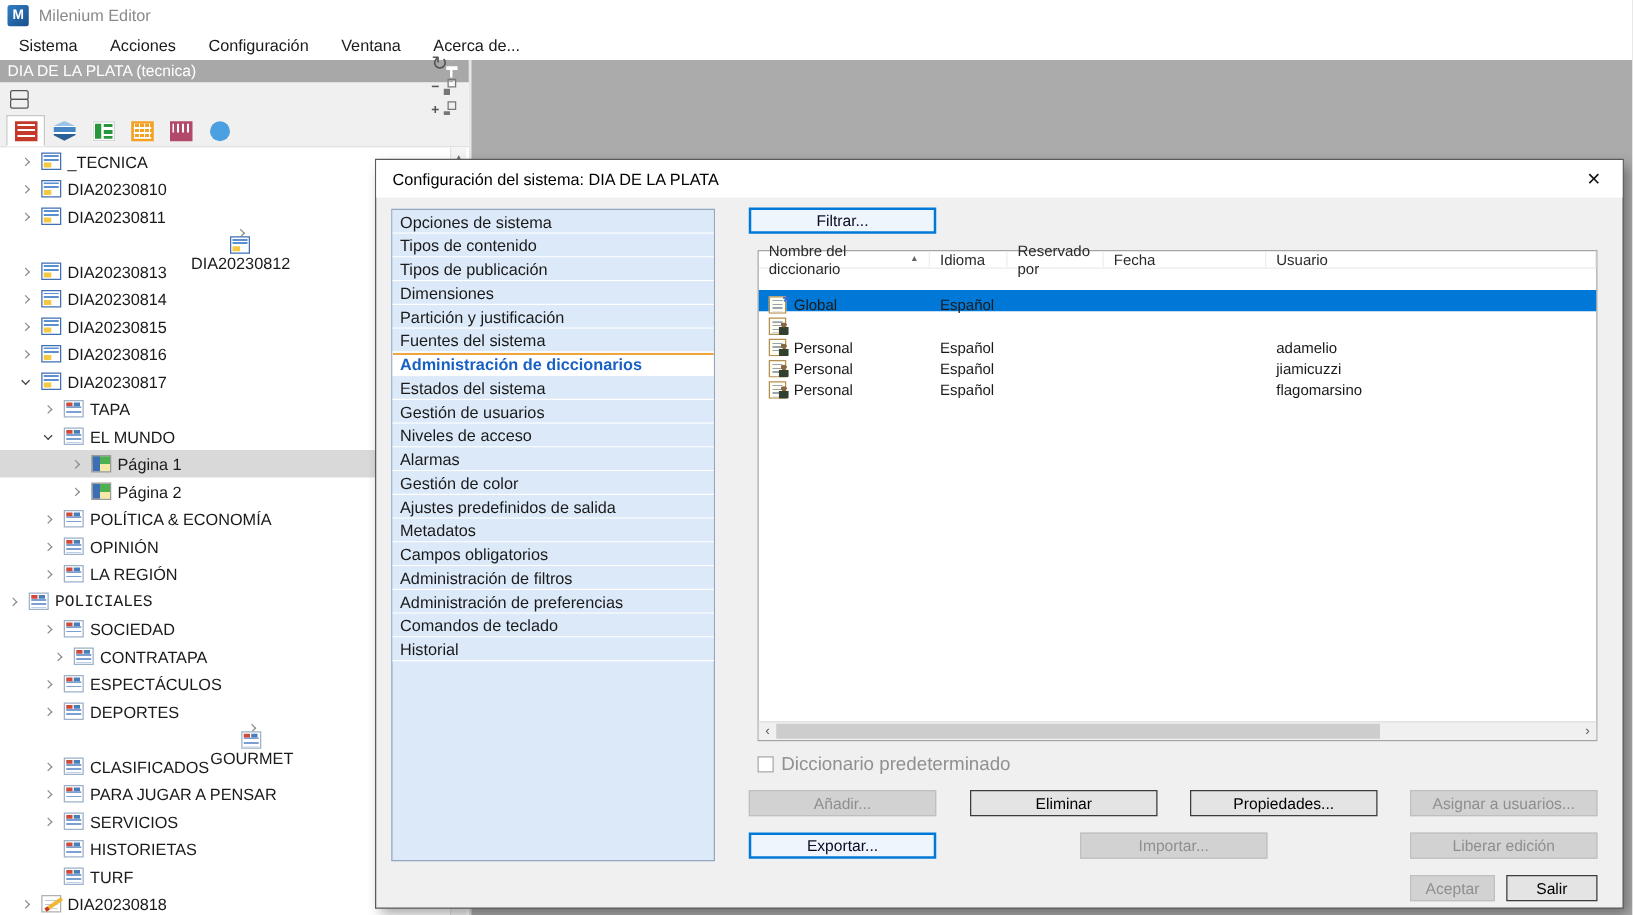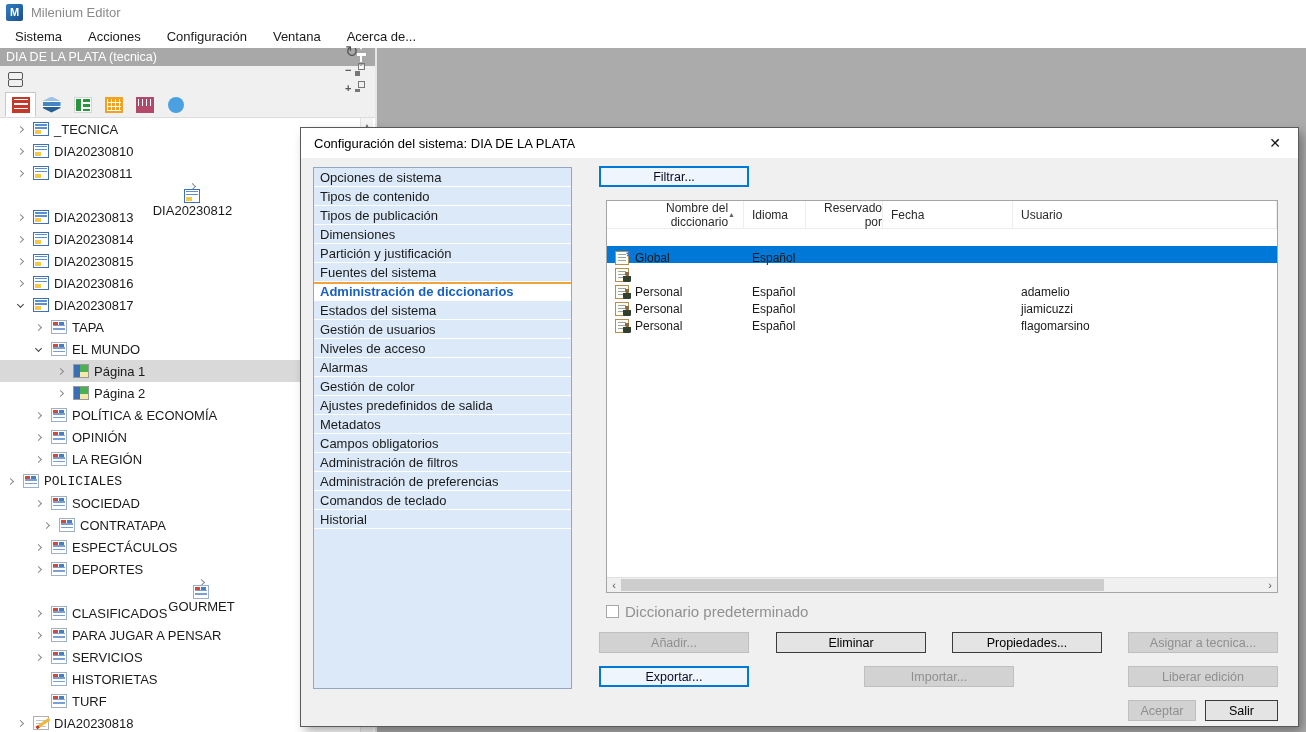--- a/index.html
+++ b/index.html
@@ -101,21 +101,21 @@
               background:#dce9f8; border-bottom:1px solid #fff; white-space:nowrap; overflow:hidden; }
   .nav-item.sel { background:#fff; color:#1760c4; font-weight:bold; box-shadow:inset 0 2px 0 #f0a43c; }
 
   .btn { position:absolute; height:21px; font-size:12.5px; display:flex; align-items:center; justify-content:center;
          white-space:nowrap; }
   .btn.en  { background:#e4e4e4; border:1px solid #3c3c3c; color:#000; }
   .btn.dis { background:#d2d2d2; border:1px solid #bfbfbf; color:#8f8f8f; }
   .btn.focus { background:#eef5fc; border:2px solid #0078d7; color:#0a0a23; }
 
   #dlg-table { position:absolute; left:305px; top:72px; width:672px; height:393px; background:#fff; border:1px solid #a5a5a5; }
-  #thead { display:flex; height:28px; align-items:center; font-size:12px; color:#2a2a2a; border-bottom:1px solid #ececec;text-align:right; }
+  #thead { display:flex; height:14px; align-items:center; font-size:12px; color:#2a2a2a; border-bottom:1px solid #ececec; }
   .th { padding-left:8px; height:100%; display:flex; align-items:center; border-right:1px solid #eeeeee; }
   .th .sort { margin-left:auto; margin-right:8px; font-size:7px; color:#666; }
   .trow { display:flex; height:17px; align-items:center; font-size:12px; color:#1a1a1a; }
   .trow.sel { background:#0078d7; color:#fff; }
   .td { padding-left:8px; overflow:hidden; white-space:nowrap; display:flex; align-items:flex-end; height:100%;margin-top:37px; }
   .c0 { width:137px; flex:none; } .c1 { width:62px; flex:none; } .c2 { width:77px; flex:none; }
   .c3 { width:130px; flex:none; } .c4 { flex:1; }
   .dic { position:relative; width:14px; height:14px; background:#fdfdf2; border:1px solid #b58f4f; margin-right:6px; flex:none; }
   .dic::before { content:""; position:absolute; left:2px; right:2px; top:2px; height:9px;
                  background:repeating-linear-gradient(180deg,#9aa4b0 0 1px,transparent 1px 3px); }
@@ -550,21 +550,21 @@
 
     <div id="dlg-check">
       <span class="box"></span>
       <span>Diccionario predeterminado</span>
     </div>
 
     <div id="dlg-buttons">
         <div class="btn dis" style="left: 298px; top: 504px; width: 150px;">Añadir...</div>
         <div class="btn en" style="left: 475px; top: 504px; width: 150px;">Eliminar</div>
         <div class="btn en" style="left: 651px; top: 504px; width: 150px;">Propiedades...</div>
-        <div class="btn dis" style="left: 827px; top: 504px; width: 150px;">Asignar a tecnica...</div>
+        <div class="btn dis" style="left: 827px; top: 504px; width: 150px;">Asignar a usuarios...</div>
         <div class="btn focus" style="left: 298px; top: 538px; width: 150px;">Exportar...</div>
         <div class="btn dis" style="left: 563px; top: 538px; width: 150px;">Importar...</div>
         <div class="btn dis" style="left: 827px; top: 538px; width: 150px;">Liberar edición</div>
         <div class="btn dis" style="left: 827px; top: 572px; width: 68px;">Aceptar</div>
         <div class="btn en" style="left: 904px; top: 572px; width: 73px;">Salir</div>
       </div>
   </div>
 
 </div>
 

